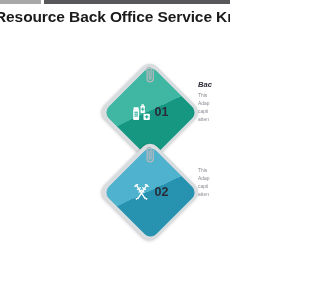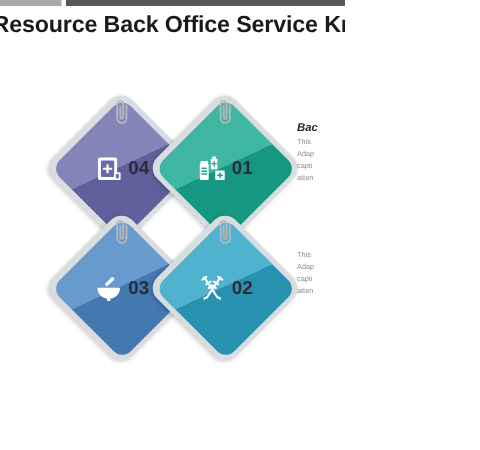--- a/index.html
+++ b/index.html
@@ -192,38 +192,20 @@
 
   <div class="txt txt-right" style="top:110px;">
     <div class="txt-body">
       <div>This</div>
       <div>Adap</div>
       <div>capti</div>
       <div>atten</div>
     </div>
   </div>
 
-  <div class="dia-wrap" style="left:44px; top:20px;">
-    <div class="dia-shadow"></div>
-    <div class="dia-face" style="background:#6a6bad;"></div>
-    <svg class="clip" viewBox="0 0 13 20">
-      <path d="M9.3 5.2 v8.6 a3.1 3.1 0 0 1 -6.2 0 V4.4 a2 2 0 0 1 4 0 v8.8 a0.95 0.95 0 0 1 -1.9 0 V5.6" fill="none" stroke="#b7b7bb" stroke-width="1.25" stroke-linecap="round"></path>
-    </svg>
-    <div class="dia-content">
-      <svg class="dia-icon" viewBox="0 0 24 24">
-        <rect x="3" y="2.5" width="16" height="19" rx="1.6" fill="#ffffff"></rect>
-        <rect x="5.4" y="5" width="11.2" height="14" rx="0.8" fill="#6a6bad"></rect>
-        <rect x="10.1" y="8.2" width="1.8" height="7.6" rx="0.5" fill="#ffffff"></rect>
-        <rect x="7.2" y="11.1" width="7.6" height="1.8" rx="0.5" fill="#ffffff"></rect>
-        <rect x="16.5" y="15" width="5.5" height="6.5" rx="1" fill="#ffffff"></rect>
-        <rect x="18" y="16.4" width="2.5" height="3.7" rx="0.5" fill="#6a6bad"></rect>
-      </svg>
-      <span class="dia-num">04</span>
-    </div>
-  </div>
 
   <div class="dia-wrap" style="left:113px; top:20px;text-decoration:underline;">
     <div class="dia-shadow"></div>
     <div class="dia-face" style="background:#18a890;"></div>
     <svg class="clip" viewBox="0 0 13 20">
       <path d="M9.3 5.2 v8.6 a3.1 3.1 0 0 1 -6.2 0 V4.4 a2 2 0 0 1 4 0 v8.8 a0.95 0.95 0 0 1 -1.9 0 V5.6" fill="none" stroke="#b7b7bb" stroke-width="1.25" stroke-linecap="round"></path>
     </svg>
     <div class="dia-content">
       <svg class="dia-icon" viewBox="0 0 24 24">
         <rect x="1.5" y="8" width="7.5" height="13.5" rx="0.9" fill="#ffffff"></rect>
@@ -236,34 +218,20 @@
         <rect x="13.1" y="5.3" width="1.1" height="5" fill="#18a890"></rect>
         <rect x="11.3" y="7.2" width="4.5" height="1.1" fill="#18a890"></rect>
         <rect x="14.5" y="13.5" width="8" height="8" rx="1" fill="#ffffff"></rect>
         <rect x="18" y="15.2" width="1.4" height="4.6" fill="#18a890"></rect>
         <rect x="16.2" y="16.8" width="4.6" height="1.4" fill="#18a890"></rect>
       </svg>
       <span class="dia-num">01</span>
     </div>
   </div>
 
-  <div class="dia-wrap" style="left:44px; top:100px;">
-    <div class="dia-shadow"></div>
-    <div class="dia-face" style="background:#4b86c4;"></div>
-    <svg class="clip" viewBox="0 0 13 20">
-      <path d="M9.3 5.2 v8.6 a3.1 3.1 0 0 1 -6.2 0 V4.4 a2 2 0 0 1 4 0 v8.8 a0.95 0.95 0 0 1 -1.9 0 V5.6" fill="none" stroke="#b7b7bb" stroke-width="1.25" stroke-linecap="round"></path>
-    </svg>
-    <div class="dia-content">
-      <svg class="dia-icon" viewBox="0 0 24 24">
-        <path d="M14.2 2.6 c1.6 -0.9 3.2 1.1 1.9 2.3 L10.4 10 l-1.8 -1.8 Z" fill="#ffffff"></path>
-        <path d="M2.5 11.2 h19 c0 5.1 -3.6 8.6 -8 9.1 v2.1 h-3 v-2.1 c-4.4 -0.5 -8 -4 -8 -9.1 Z" fill="#ffffff"></path>
-      </svg>
-      <span class="dia-num">03</span>
-    </div>
-  </div>
 
   <div class="dia-wrap" style="left:113px; top:100px;text-align:center;">
     <div class="dia-shadow"></div>
     <div class="dia-face" style="background:#2ba3c4;"></div>
     <svg class="clip" viewBox="0 0 13 20">
       <path d="M9.3 5.2 v8.6 a3.1 3.1 0 0 1 -6.2 0 V4.4 a2 2 0 0 1 4 0 v8.8 a0.95 0.95 0 0 1 -1.9 0 V5.6" fill="none" stroke="#b7b7bb" stroke-width="1.25" stroke-linecap="round"></path>
     </svg>
     <div class="dia-content">
       <svg class="dia-icon" viewBox="0 0 24 24">
         <g stroke="#ffffff" stroke-width="1.7" fill="none" stroke-linecap="round">

